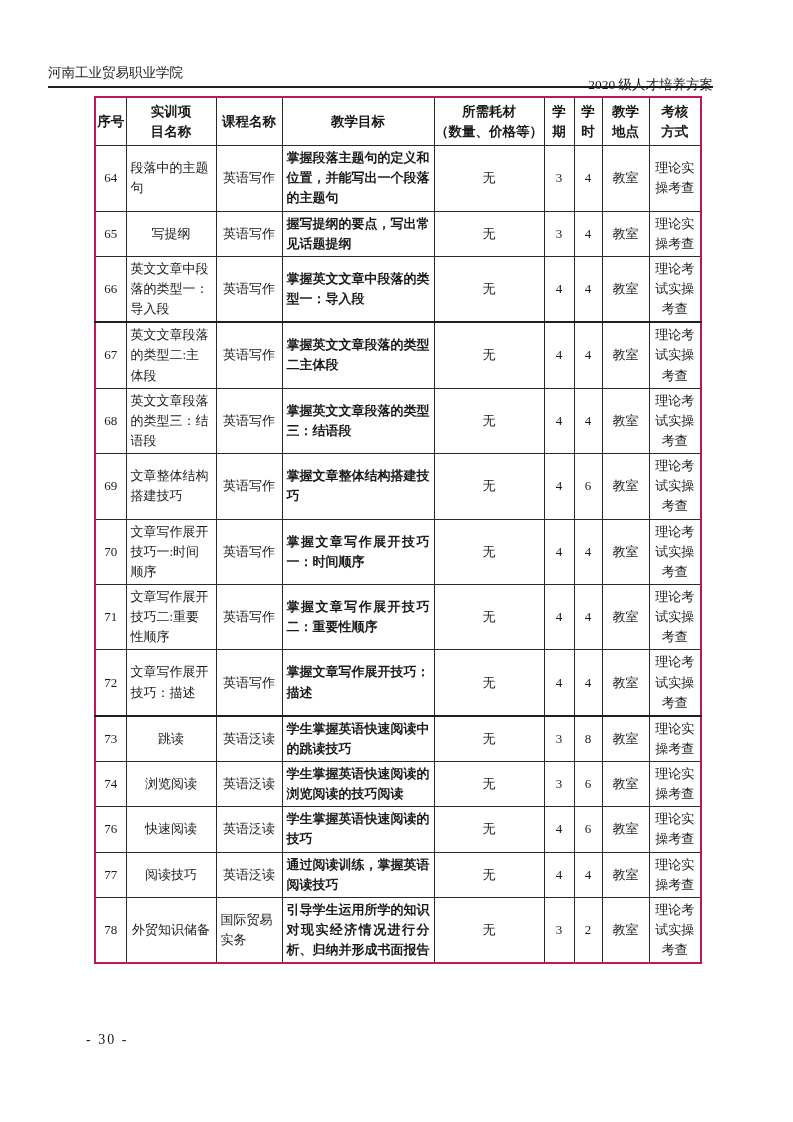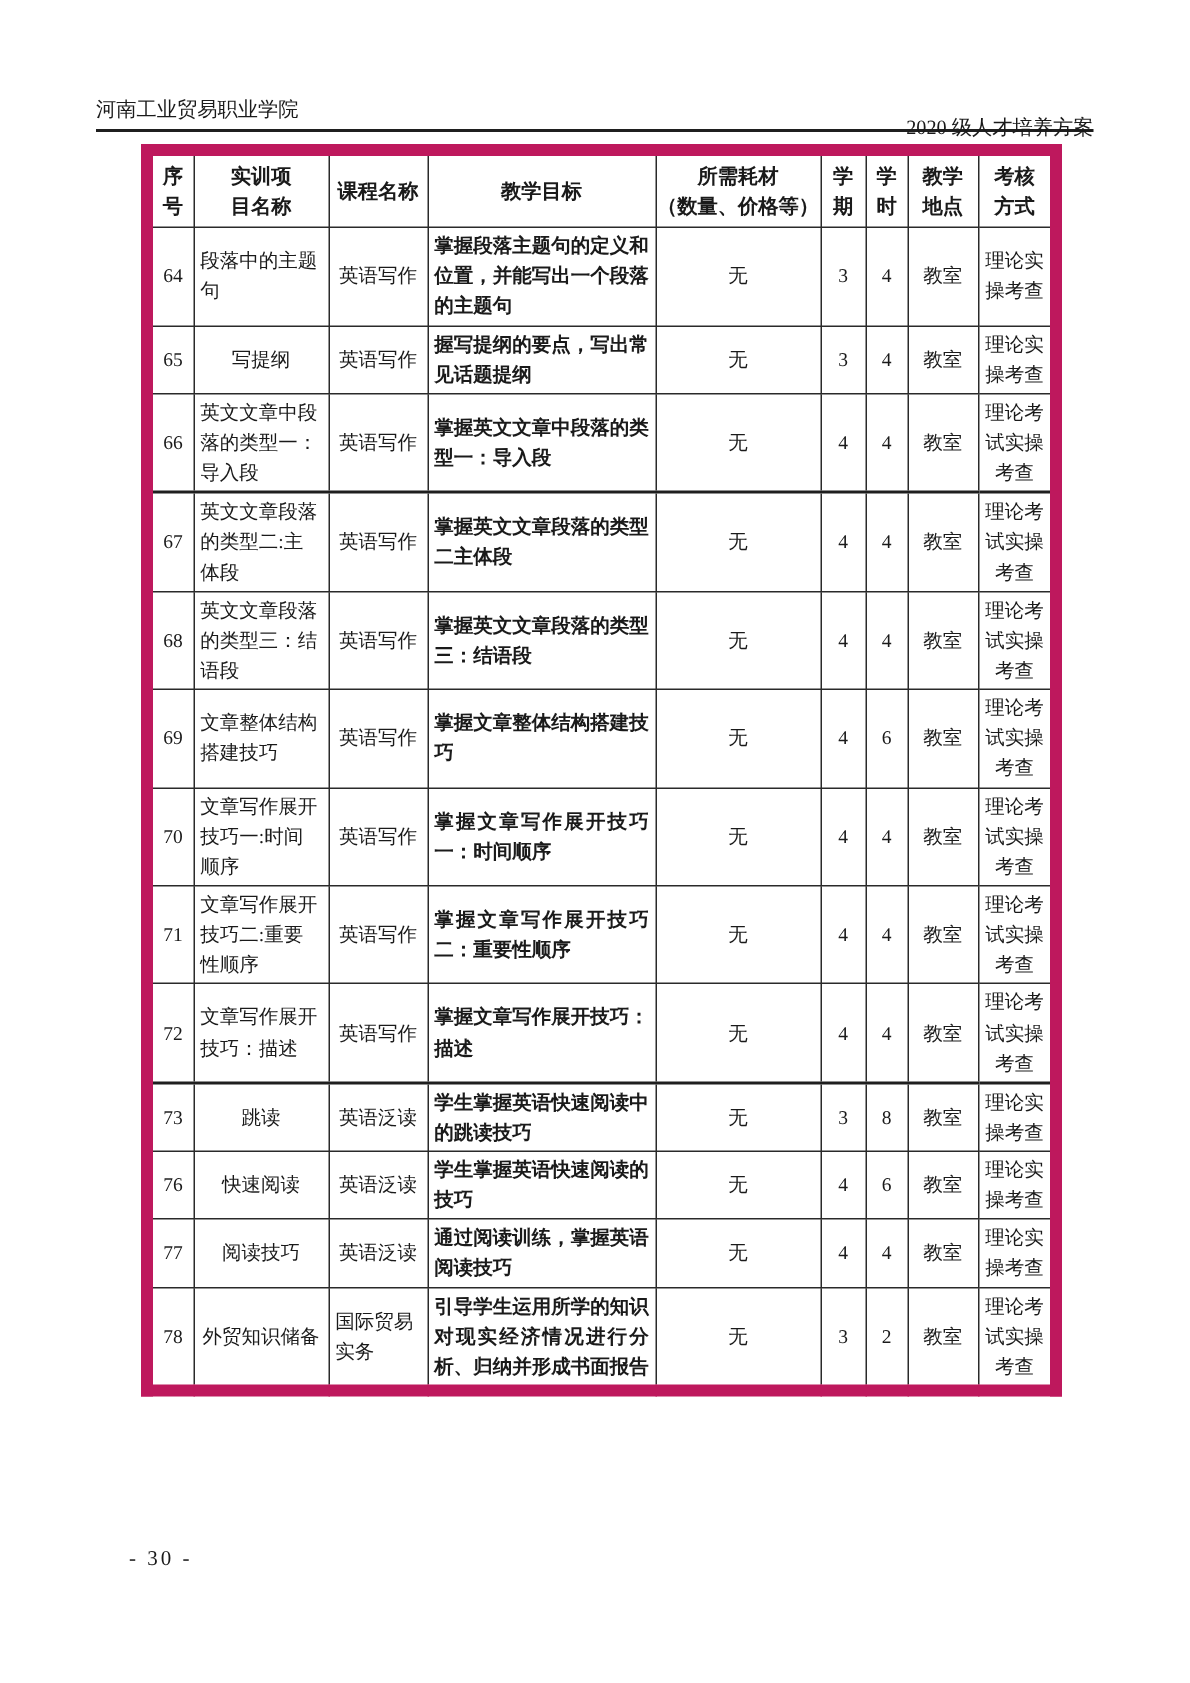--- a/index.html
+++ b/index.html
@@ -12,39 +12,39 @@
   .page {
     position: relative;
     width: 793px;
     height: 1122px;
     background: #ffffff;
     overflow: hidden;
   }
   
   .page-header {
     position: absolute;
-    left: 64px;
+    left: 48px;
     top: 64px;
     width: 665px;
     height: 22px;
     border-bottom: 2px solid #1f1f1f;
     font-size: 13.5px;
     line-height: 18px;
   }
   .page-header .school-name { float: left; }
   .page-header .program-name { float: right; margin-top: 12px; }
   
   table.training-table {
     position: absolute;
     left: 94px;
     top: 96px;
     width: 606px;
     table-layout: fixed;
     border-collapse: collapse;
-    border: 8px solid #be185d;
+    border: 2px solid #be185d;
     font-size: 13px;
   }
   .training-table th, .training-table td {
     border: 1px solid #2a2a2a;
     vertical-align: middle;
     overflow: hidden;
   }
   .training-table th {
     font-size: 13.5px;
     font-weight: bold;
@@ -224,20 +224,31 @@
       <td class="cell-project">跳读</td>
       <td class="cell-course">英语泛读</td>
       <td class="cell-objective">学生掌握英语快速阅读中的跳读技巧</td>
       <td class="cell-materials">无</td>
       <td class="cell-semester">3</td>
       <td class="cell-hours">8</td>
       <td class="cell-location">教室</td>
       <td class="cell-assessment">理论实操考查</td>
     </tr>
         <tr>
+      <td class="cell-no">74</td>
+      <td class="cell-project">浏览阅读</td>
+      <td class="cell-course">英语泛读</td>
+      <td class="cell-objective">学生掌握英语快速阅读的浏览阅读的技巧阅读</td>
+      <td class="cell-materials">无</td>
+      <td class="cell-semester">3</td>
+      <td class="cell-hours">6</td>
+      <td class="cell-location">教室</td>
+      <td class="cell-assessment">理论实操考查</td>
+    </tr>
+        <tr>
       <td class="cell-no">76</td>
       <td class="cell-project">快速阅读</td>
       <td class="cell-course">英语泛读</td>
       <td class="cell-objective">学生掌握英语快速阅读的技巧</td>
       <td class="cell-materials">无</td>
       <td class="cell-semester">4</td>
       <td class="cell-hours">6</td>
       <td class="cell-location">教室</td>
       <td class="cell-assessment">理论实操考查</td>
     </tr>

